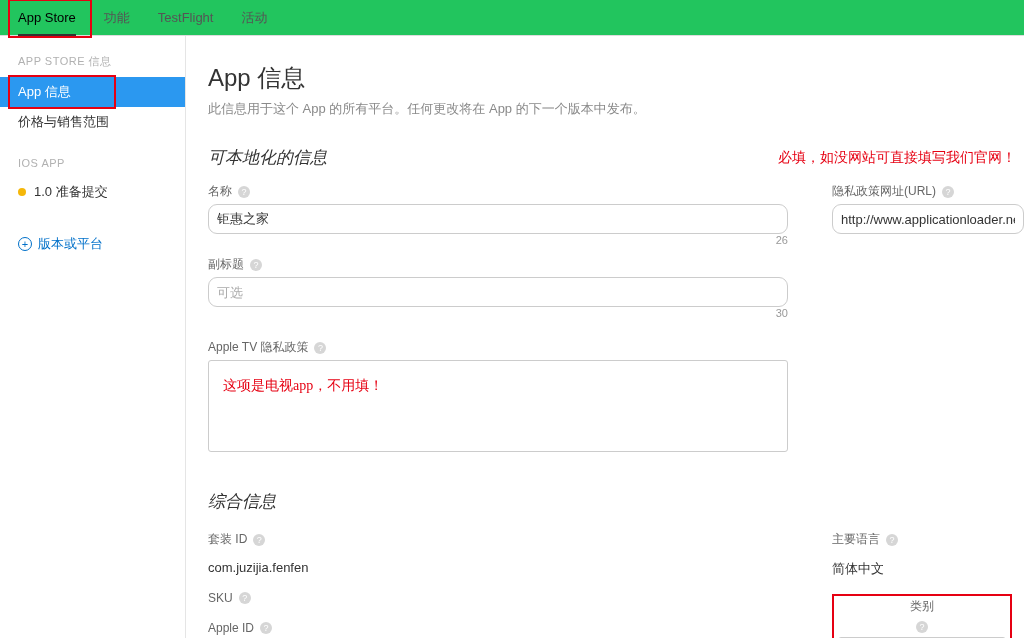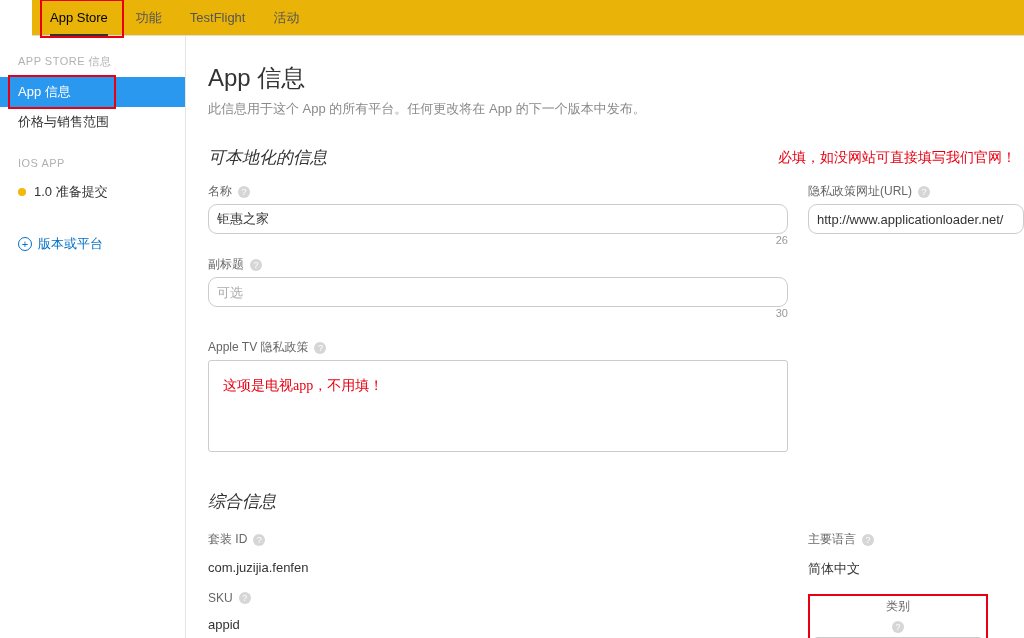--- a/index.html
+++ b/index.html
@@ -7,28 +7,27 @@
       font-family: -apple-system, BlinkMacSystemFont, "Segoe UI", "Helvetica Neue", Arial, sans-serif;
       font-size: 13px;
       color: #333;
       background: #fff;
       width: 1024px;
       height: 638px;
       overflow: hidden;
     }
     .top-tabs {
       height: 36px;
-      background: #eab308;
+      background: #22c55e;
       border-bottom: 1px solid #ddd;
       display: flex;
       align-items: center;
       padding-left: 18px;
       gap: 28px;
       position: relative;
-      margin-left: 32px;
     }
     .top-tab {
       height: 36px;
       line-height: 36px;
       color: #555;
       cursor: pointer;
       font-size: 13px;
       position: relative;
     }
     .top-tab.active {
@@ -145,21 +144,21 @@
       font-style: italic;
     }
     .annotation-red {
       color: #e60012;
       font-size: 14px;
       font-family: "SimSun", serif;
       padding-right: 8px;
     }
     .two-col {
       display: flex;
-      gap: 20px;
+      gap: 44px;
     }
     .col-left { width: 580px; flex-shrink: 0; }
     .col-right { flex: 1; min-width: 0; }
     .field { margin-bottom: 10px; }
     .field-label {
       font-size: 12px;
       color: #666;
       margin-bottom: 4px;
       display: flex;
       align-items: center;
@@ -333,21 +332,20 @@
             <span>套装 ID</span>
             <span class="help-icon">?</span>
           </div>
           <div class="static-value">com.juzijia.fenfen</div>
         </div>
         <div class="gen-field">
           <div class="gen-label">
             <span>SKU</span>
             <span class="help-icon">?</span>
           </div>
-          <div class="static-value">appid</div>
         </div>
         <div class="gen-field">
           <div class="gen-label">
             <span>Apple ID</span>
             <span class="help-icon">?</span>
           </div>
 
         </div>
       </div>
 

